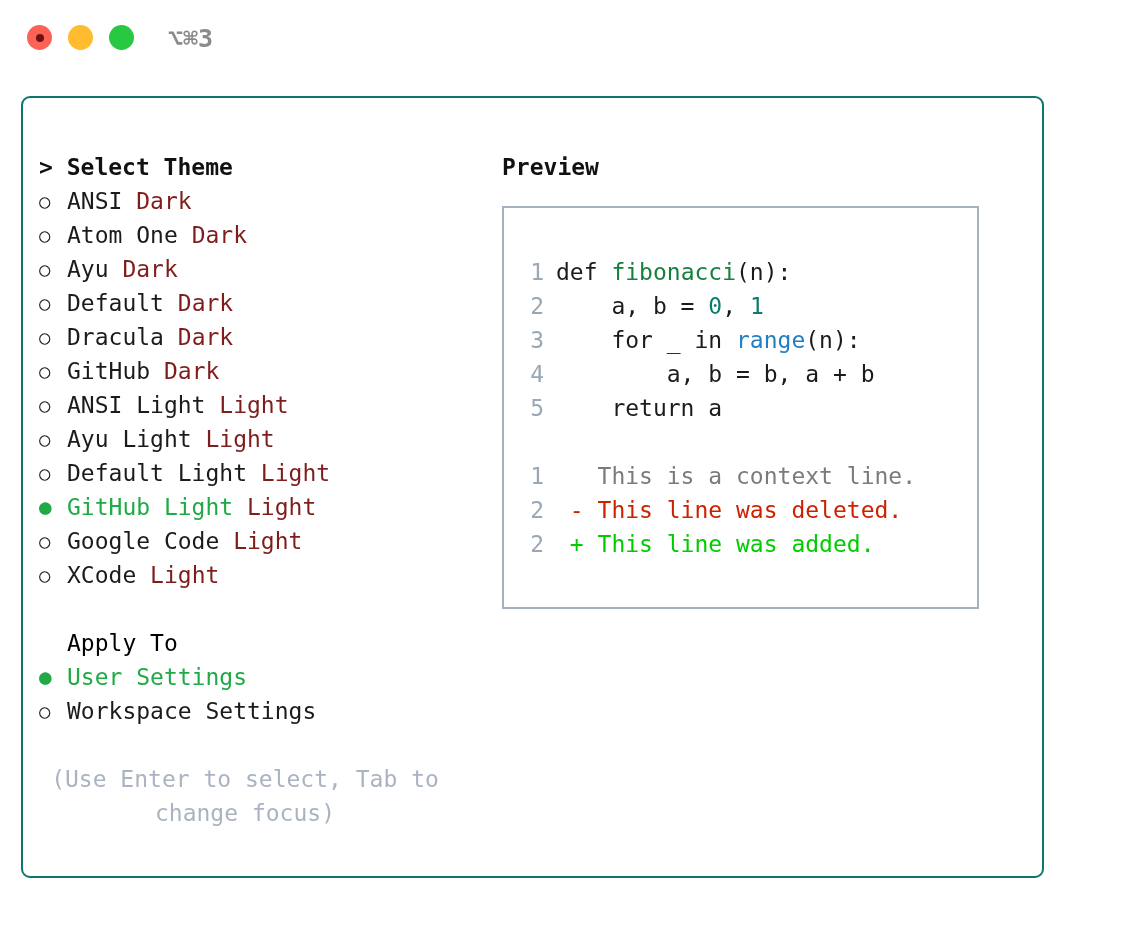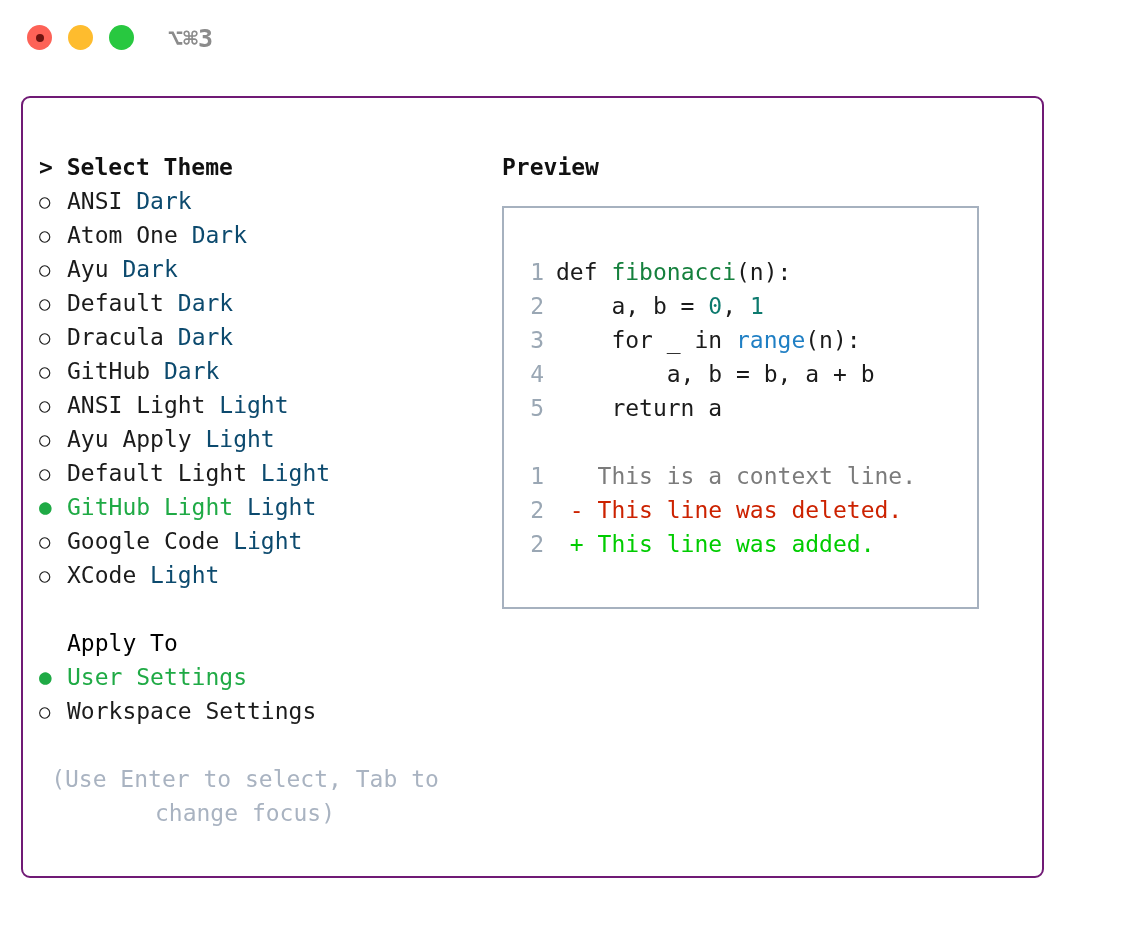--- a/index.html
+++ b/index.html
@@ -65,21 +65,21 @@
     line-height: 34px;
     white-space: pre;
   }
 
   
   .panel {
     position: absolute;
     left: 21px; top: 96px;
     width: 1023px;
     height: 782px;
-    border: 2px solid #701a75;
+    border: 2px solid #0f766e;
     border-radius: 9px;
     box-sizing: border-box;
     background: #ffffff;
   }
 
   
   .left-col {
     position: absolute;
     left: 16px; top: 52px;
     width: 450px;
@@ -108,21 +108,21 @@
     width: 28px;
     flex: 0 0 28px;
     font-size: 19px;
     line-height: 34px;
     color: #1b1b1b;
   }
   .marker-sel { color: #1faa45; font-size: 21px; }
   .row-label { white-space: pre; }
   .row.selected .row-label { color: #1faa45; text-align: right; }
   .tag {
-    color: #0c4a6e;
+    color: #7f1d1d;
     white-space: pre;
   }
 
   .section-gap { height: 34px; }
 
   .subhead {
     height: 34px;
     line-height: 34px;
     font-size: 23px;
     color: #000000;
@@ -214,21 +214,21 @@
     <div class="left-col">
       <div class="list-head">&gt; Select Theme</div>
       <div id="theme-list">
           <div class="row"><span class="marker">○</span><span class="row-label">ANSI</span><span class="tag"> Dark</span></div>
           <div class="row"><span class="marker">○</span><span class="row-label">Atom One</span><span class="tag"> Dark</span></div>
           <div class="row"><span class="marker">○</span><span class="row-label">Ayu</span><span class="tag"> Dark</span></div>
           <div class="row"><span class="marker">○</span><span class="row-label">Default</span><span class="tag"> Dark</span></div>
           <div class="row"><span class="marker">○</span><span class="row-label">Dracula</span><span class="tag"> Dark</span></div>
           <div class="row"><span class="marker">○</span><span class="row-label">GitHub</span><span class="tag"> Dark</span></div>
           <div class="row"><span class="marker">○</span><span class="row-label">ANSI Light</span><span class="tag"> Light</span></div>
-          <div class="row"><span class="marker">○</span><span class="row-label">Ayu Apply</span><span class="tag"> Light</span></div>
+          <div class="row"><span class="marker">○</span><span class="row-label">Ayu Light</span><span class="tag"> Light</span></div>
           <div class="row"><span class="marker">○</span><span class="row-label">Default Light</span><span class="tag"> Light</span></div>
           <div class="row selected"><span class="marker marker-sel">●</span><span class="row-label">GitHub Light</span><span class="tag"> Light</span></div>
           <div class="row"><span class="marker">○</span><span class="row-label">Google Code</span><span class="tag"> Light</span></div>
           <div class="row"><span class="marker">○</span><span class="row-label">XCode</span><span class="tag"> Light</span></div>
         </div>
 
       <div class="section-gap"></div>
 
       <div class="subhead">Apply To</div>
       <div id="apply-list">

